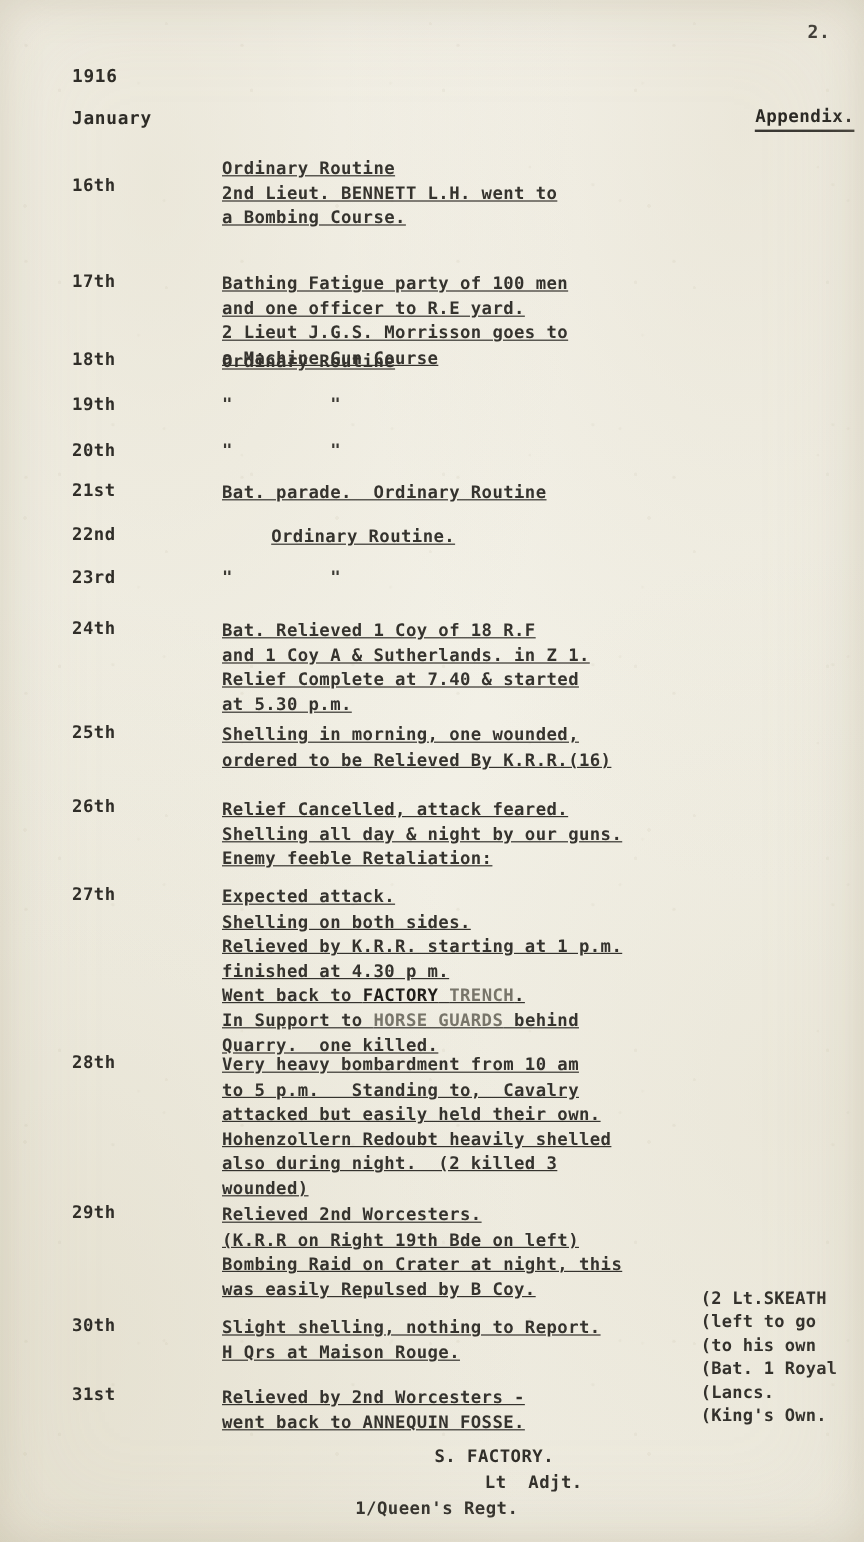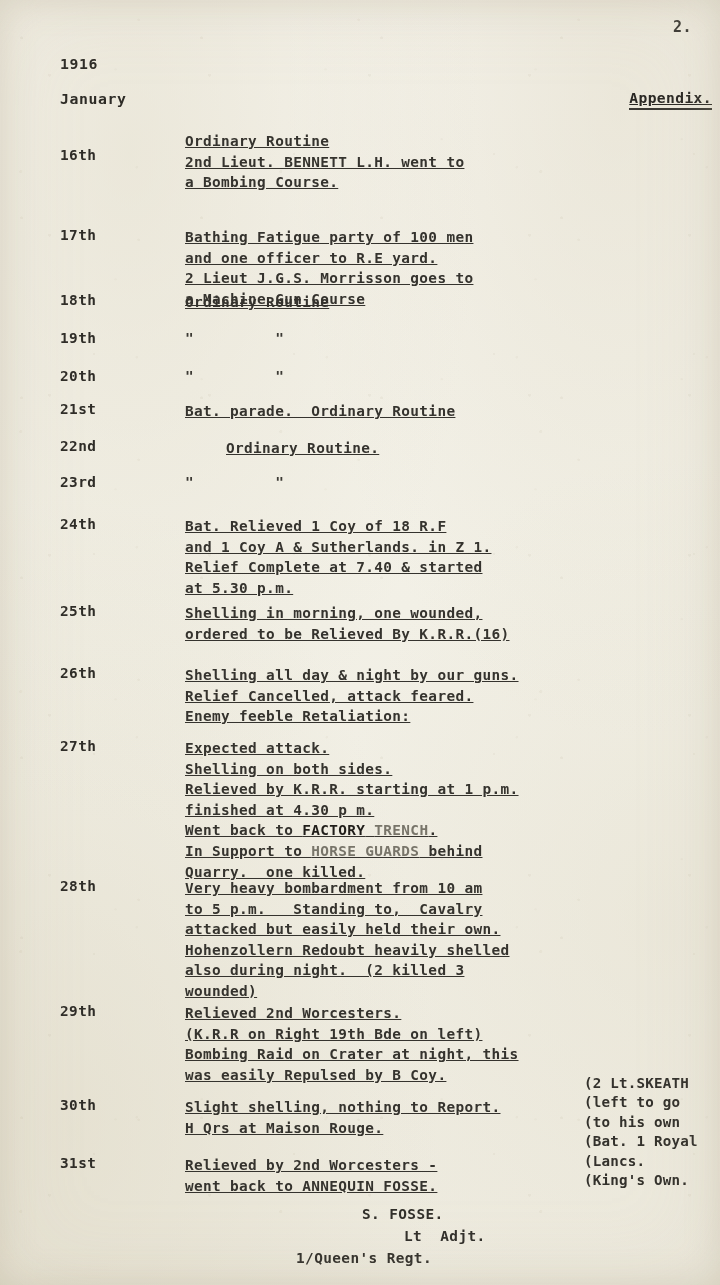--- a/index.html
+++ b/index.html
@@ -67,21 +67,20 @@
     position: absolute;
     right: 8px;
     top: 89px;
     font-size: 14.6px;
     font-weight: 700;
     color: #2a2824;
     letter-spacing: 0.4px;
     border-bottom: 2.2px solid #3a3833;
     padding-bottom: 1px;
     line-height: 18px;
-    text-decoration: underline;
   }
 
   .year   { position: absolute; left: 60px; top: 55px;  font-size: 14.8px; font-weight: 700; letter-spacing: 0.6px; color: #2e2c27; }
   .month  { position: absolute; left: 60px; top: 90px;  font-size: 14.8px; font-weight: 700; letter-spacing: 0.6px; color: #2e2c27; }
 
   
   .entry { position: absolute; left: 0; right: 0; }
   .entry-date {
     position: absolute;
     left: 60px;
@@ -194,21 +193,21 @@
       <div class="entry">
         <div class="entry-date" style="top: 516px;">24th</div>
         <div class="entry-body" style="top: 516px;"><span class="ln">Bat. Relieved 1 Coy of 18 R.F</span><span class="ln">and 1 Coy A &amp; Sutherlands. in Z 1.</span><span class="ln">Relief Complete at 7.40 &amp; started</span><span class="ln">at 5.30 p.m.</span></div>
       </div>
       <div class="entry">
         <div class="entry-date" style="top: 603px;">25th</div>
         <div class="entry-body" style="top: 603px;"><span class="ln">Shelling in morning, one wounded,</span><span class="ln">ordered to be Relieved By K.R.R.(16)</span></div>
       </div>
       <div class="entry">
         <div class="entry-date" style="top: 665px;">26th</div>
-        <div class="entry-body" style="top: 665px;"><span class="ln">Shelling all day &amp; night by our guns.</span><span class="ln">Relief Cancelled, attack feared.</span><span class="ln">Enemy feeble Retaliation:</span></div>
+        <div class="entry-body" style="top: 665px;"><span class="ln">Relief Cancelled, attack feared.</span><span class="ln">Shelling all day &amp; night by our guns.</span><span class="ln">Enemy feeble Retaliation:</span></div>
       </div>
       <div class="entry">
         <div class="entry-date" style="top: 738px;">27th</div>
         <div class="entry-body" style="top: 738px;"><span class="ln">Expected attack.</span><span class="ln">Shelling on both sides.</span><span class="ln">Relieved by K.R.R. starting at 1 p.m.</span><span class="ln">finished at 4.30 p m.</span><span class="ln"><span>Went back to </span><span class="cap-dark">FACTORY</span><span> </span><span class="cap-faded">TRENCH</span><span>.</span></span><span class="ln"><span>In Support to </span><span class="cap-faded">HORSE GUARDS</span><span> behind</span></span><span class="ln"><span>Quarry.  one killed.</span></span></div>
       </div>
       <div class="entry">
         <div class="entry-date" style="top: 878px;">28th</div>
         <div class="entry-body" style="top: 878px;"><span class="ln">Very heavy bombardment from 10 am</span><span class="ln">to 5 p.m.   Standing to,  Cavalry</span><span class="ln">attacked but easily held their own.</span><span class="ln">Hohenzollern Redoubt heavily shelled</span><span class="ln">also during night.  (2 killed 3</span><span class="ln">wounded)</span></div>
       </div>
       <div class="entry">
@@ -221,19 +220,19 @@
       </div>
       <div class="entry">
         <div class="entry-date" style="top: 1155px;">31st</div>
         <div class="entry-body" style="top: 1155px;"><span class="ln">Relieved by 2nd Worcesters -</span><span class="ln">went back to ANNEQUIN FOSSE.</span></div>
       </div>
     </div>
 
   <div class="margin-note" id="margin-note"><span class="ln">(2 Lt.SKEATH</span><span class="ln">(left to go</span><span class="ln">(to his own</span><span class="ln">(Bat. 1 Royal</span><span class="ln">(Lancs.</span><span class="ln">(King's Own.</span></div>
 
   <div class="signature">
-    <div class="sig-line sig-1">S. FOSSE.</div>
+    <div class="sig-line sig-1">S. FACTORY.</div>
     <div class="sig-line sig-2">Lt  Adjt.</div>
     <div class="sig-line sig-3">1/Queen's Regt.</div>
   </div>
 
   <div class="edge-shade"></div>
 </div>
 
 </body></html>

